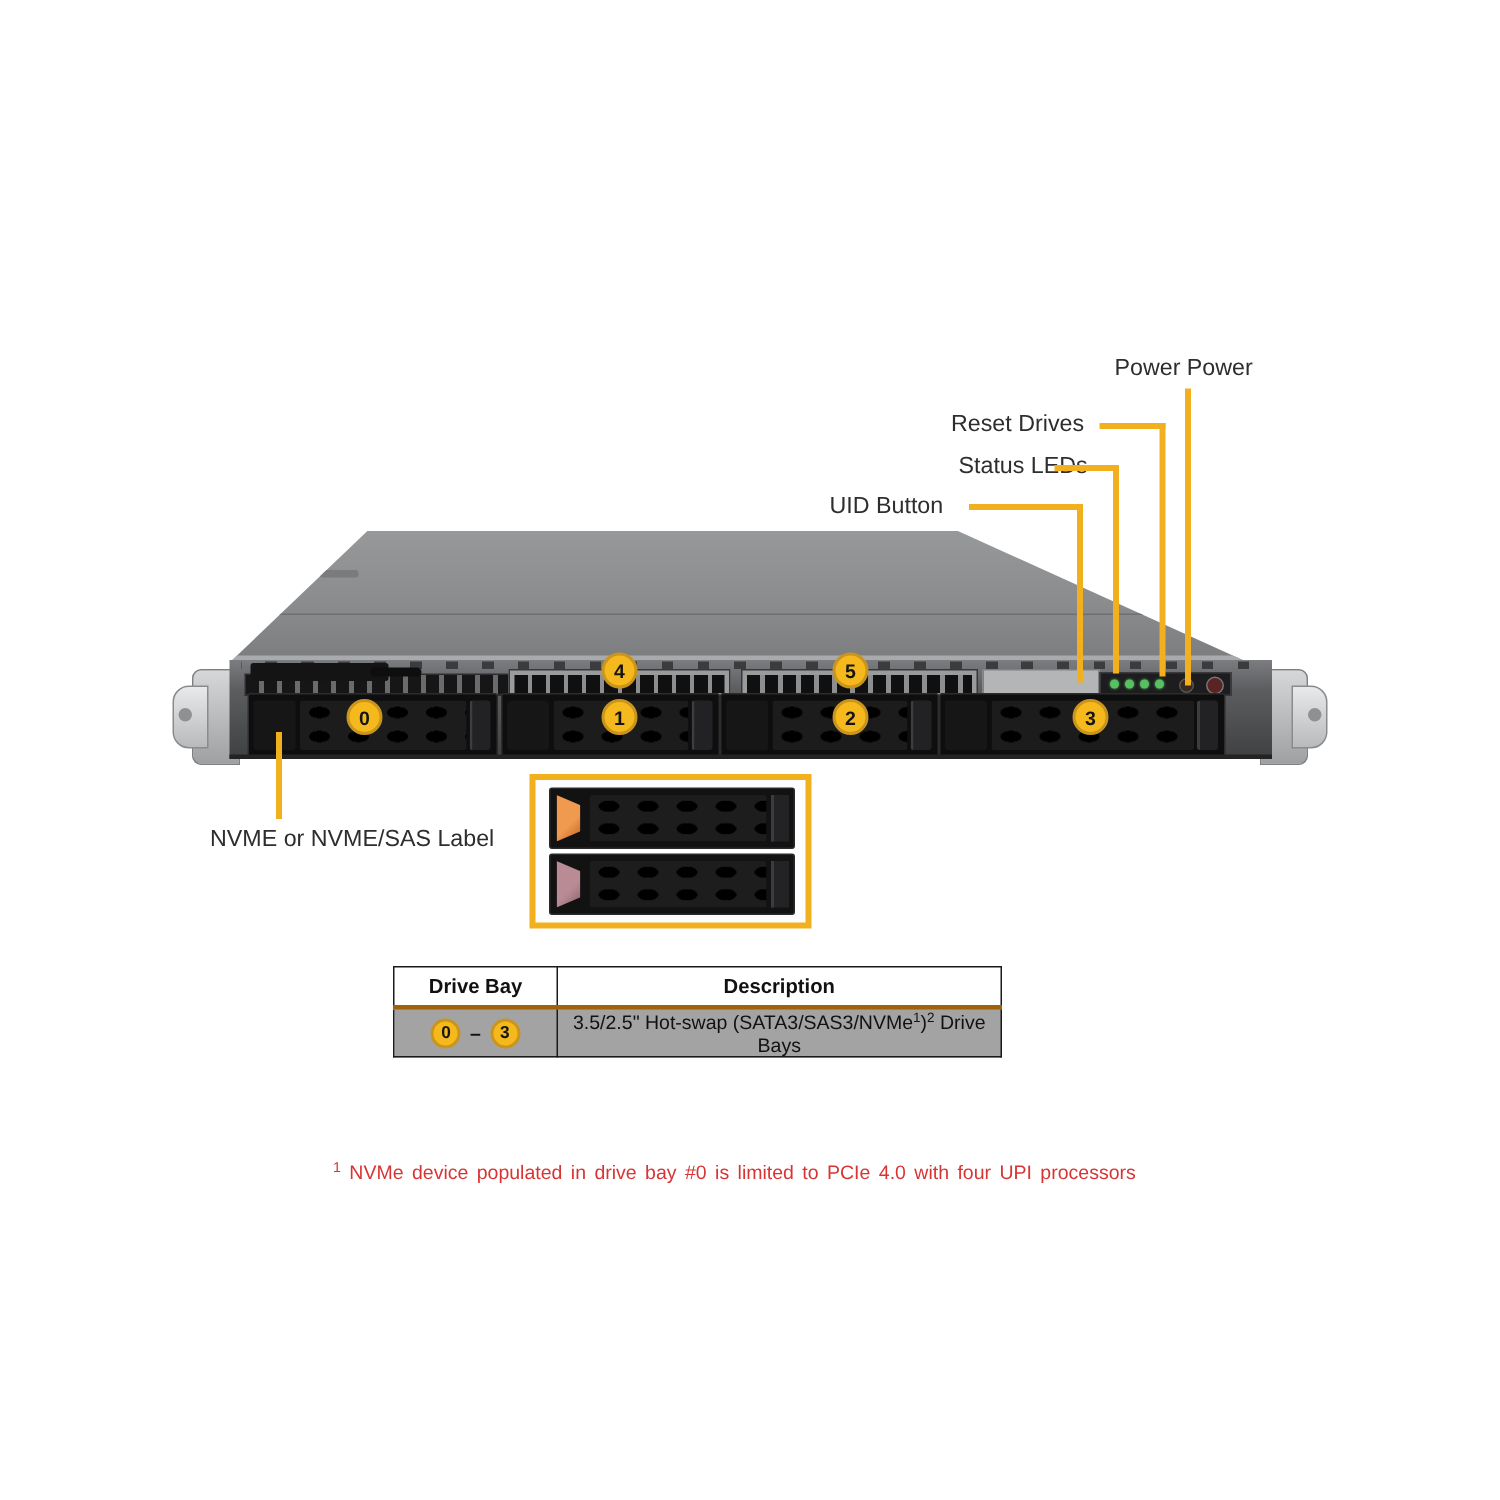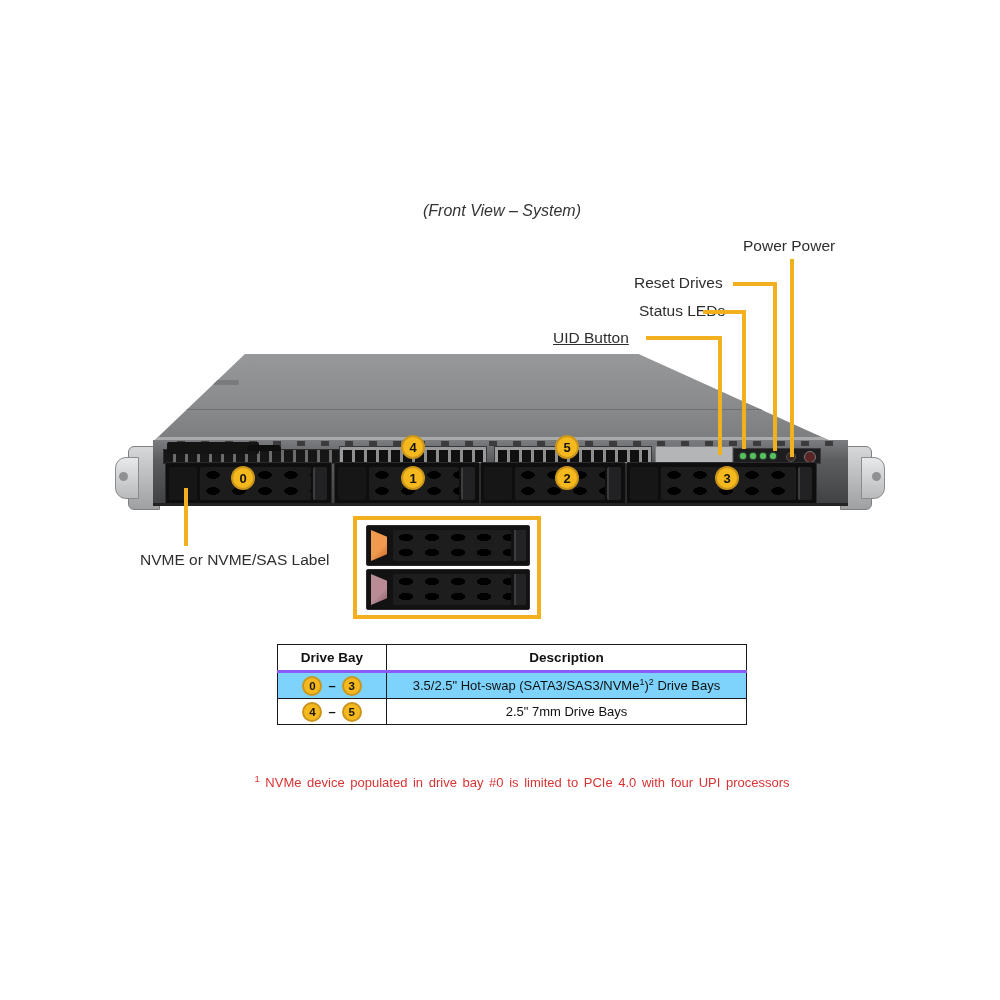--- a/index.html
+++ b/index.html
@@ -8,21 +8,21 @@
     font-family:"Liberation Sans", sans-serif;color:#2b2b2b;
   }
   .abs{position:absolute;}
 
   
   .title{top:202px;left:352px;width:300px;text-align:center;font-size:16px;font-style:italic;color:#333;}
   .callout-label{font-size:15.5px;color:#2e2e2e;white-space:nowrap;}
   .lbl-power{top:237px;left:743px;}
   .lbl-reset{top:274px;left:634px;}
   .lbl-status{top:302px;left:639px;}
-  .lbl-uid{top:329px;left:553px;text-decoration:underline;}
+  .lbl-uid{top:329px;left:553px;}
   .lbl-nvme{top:551px;left:140px;}
 
   
   .cline{background:#F2B01E;z-index:30;}
   .v-power{left:790px;top:259px;width:4px;height:198px;}
   .h-reset{left:733px;top:282px;width:44px;height:4px;}
   .v-reset{left:773px;top:282px;width:4px;height:169px;}
   .h-status{left:703px;top:310px;width:43px;height:4px;}
   .v-status{left:742px;top:310px;width:4px;height:139px;}
   .h-uid{left:646px;top:336px;width:76px;height:4px;}
@@ -97,41 +97,40 @@
   .tray .tmesh{position:absolute;left:26px;top:4px;right:18px;bottom:4px;
     background-color:#1d1d1e;
     background-image:radial-gradient(ellipse 11px 6px at 50% 50%, #000 62%, transparent 64%);
     background-size:26px 15px;border-radius:2px;}
   .tray .tab{position:absolute;left:4px;top:4px;width:16px;bottom:4px;}
   .tray1 .tab{background:linear-gradient(135deg,#ef9a4e 0 60%,#c55f23 100%);clip-path:polygon(0 0,100% 22%,100% 78%,0 100%);}
   .tray2 .tab{background:linear-gradient(135deg,#b98b94 0 60%,#8d5f6a 100%);clip-path:polygon(0 0,100% 22%,100% 78%,0 100%);}
   .tray .tlatch{position:absolute;right:3px;top:4px;width:10px;bottom:4px;background:#232325;border-left:2px solid #3c3c3f;}
 
   
-  .spec-table{left:277px;top:644px;width:470px;border-collapse:collapse;table-layout:fixed;}
+  .spec-table{left:262px;top:644px;width:406px;border-collapse:collapse;table-layout:fixed;}
   .spec-table th,.spec-table td{border:1.5px solid #1a1a1a;text-align:center;vertical-align:middle;padding:0;height:25px;}
   .spec-table th{font-size:13.5px;font-weight:bold;color:#111;background:#fff;}
   .spec-table td{font-size:13px;color:#111;}
   .col-bay{width:108px;}
-  .row-gray td{background:#7dd3fc;border-top:3px solid #8b5cf6;}
+  .row-gray td{background:#a3a3a3;border-top:3px solid #a16207;}
   .tbadge{display:inline-flex;width:20px;height:20px;border-radius:50%;background:#F5B91E;border:2px solid #C9951C;
     color:#151515;font-size:11.5px;font-weight:bold;align-items:center;justify-content:center;vertical-align:middle;box-sizing:border-box;}
   .dash{font-weight:bold;margin:0 6px;vertical-align:middle;}
   sup{font-size:9px;}
 
   
-  .footnotes{left:222px;top:770px;width:600px;font-size:13px;color:#D93434;line-height:18px;word-spacing:2px;text-align:center;}
+  .footnotes{left:222px;top:770px;width:600px;font-size:13px;color:#D93434;line-height:18px;word-spacing:2px;}
   .footnotes sup{font-size:9.5px;}
 </style>
 </head>
 <body>
 
 <div class="canvas">
 
-  <div class="abs title">(Front View – System)</div>
 
   <div class="abs callout-label lbl-power">Power Power</div>
   <div class="abs callout-label lbl-reset">Reset Drives</div>
   <div class="abs callout-label lbl-status">Status LEDs</div>
   <div class="abs callout-label lbl-uid">UID Button</div>
   <div class="abs callout-label lbl-nvme">NVME or NVME/SAS Label</div>
 
   <div class="abs cline v-power"></div>
   <div class="abs cline h-reset"></div>
   <div class="abs cline v-reset"></div>
@@ -226,26 +225,20 @@
         <tr>
       <th class="col-bay">Drive Bay</th>
       <th>Description</th>
     </tr>
     <tr class="row-gray">
       <td>
         <span class="tbadge">0</span><span class="dash">–</span><span class="tbadge">3</span>
       </td>
       <td><span>3.5/2.5" Hot-swap (SATA3/SAS3/NVMe</span><sup>1</sup><span>)</span><sup>2</sup><span> Drive Bays</span></td>
     </tr>
-    <tr>
-      <td>
-        <span class="tbadge">4</span><span class="dash">–</span><span class="tbadge">5</span>
-      </td>
-      <td>2.5" 7mm Drive Bays</td>
-    </tr>
   </tbody>
     </table>
 
   <div class="abs footnotes">
     <div><sup>1</sup><span> NVMe device populated in drive bay #0 is limited to PCIe 4.0 with four UPI processors</span></div>
   </div>
 
 </div>
 
 </body></html>

